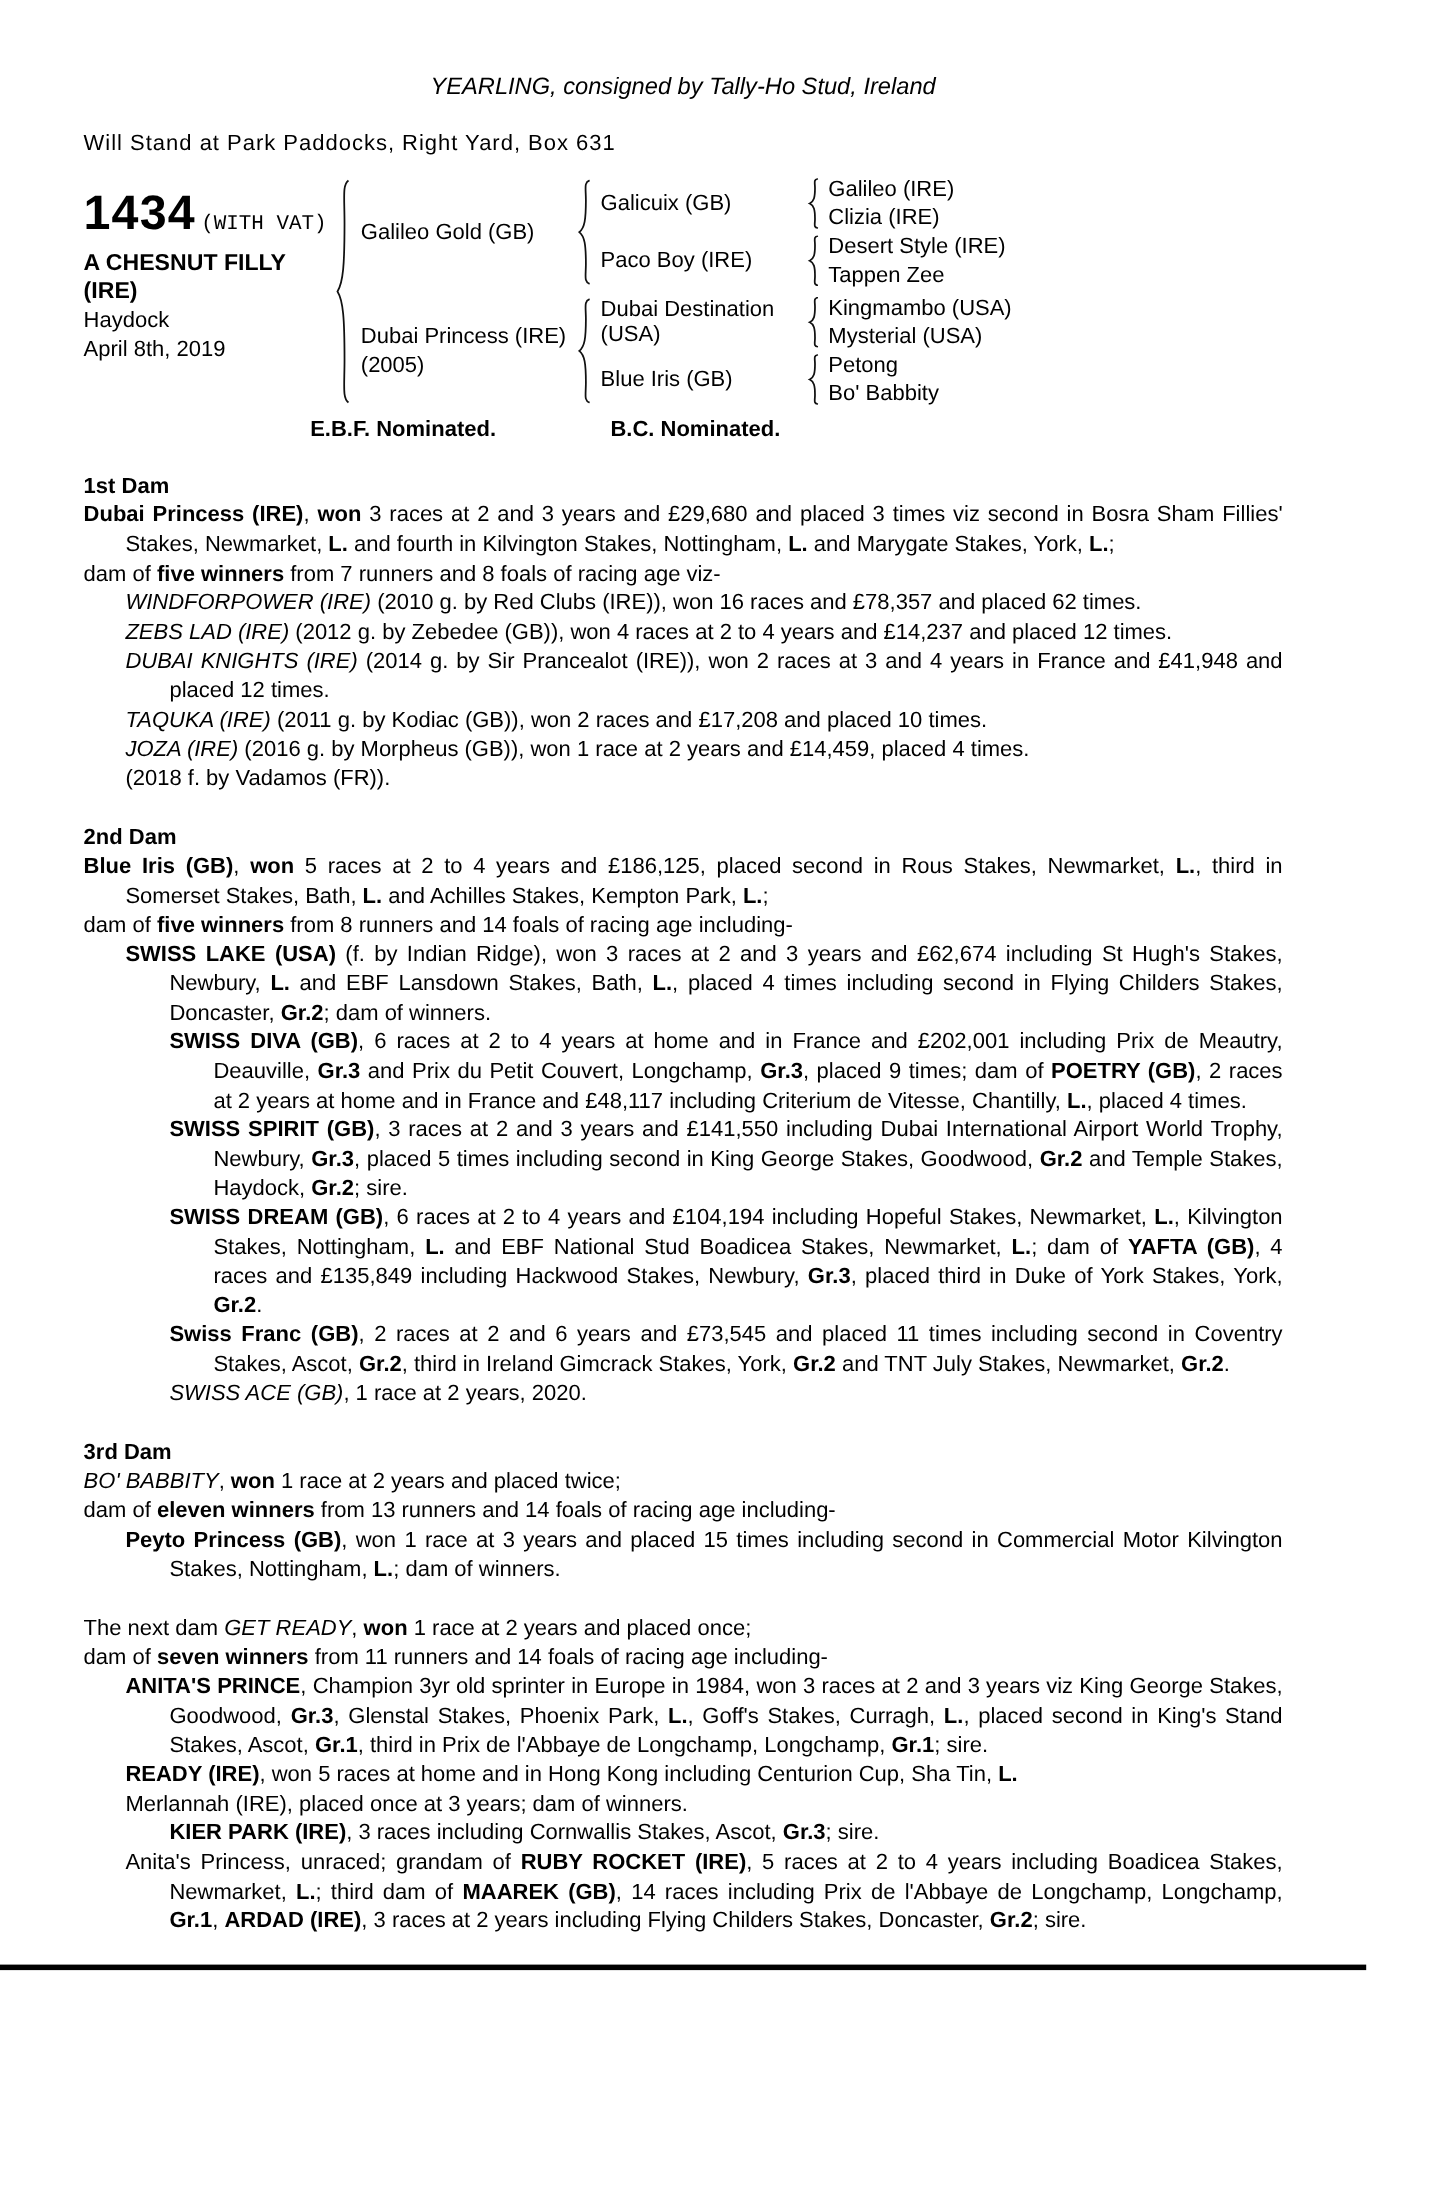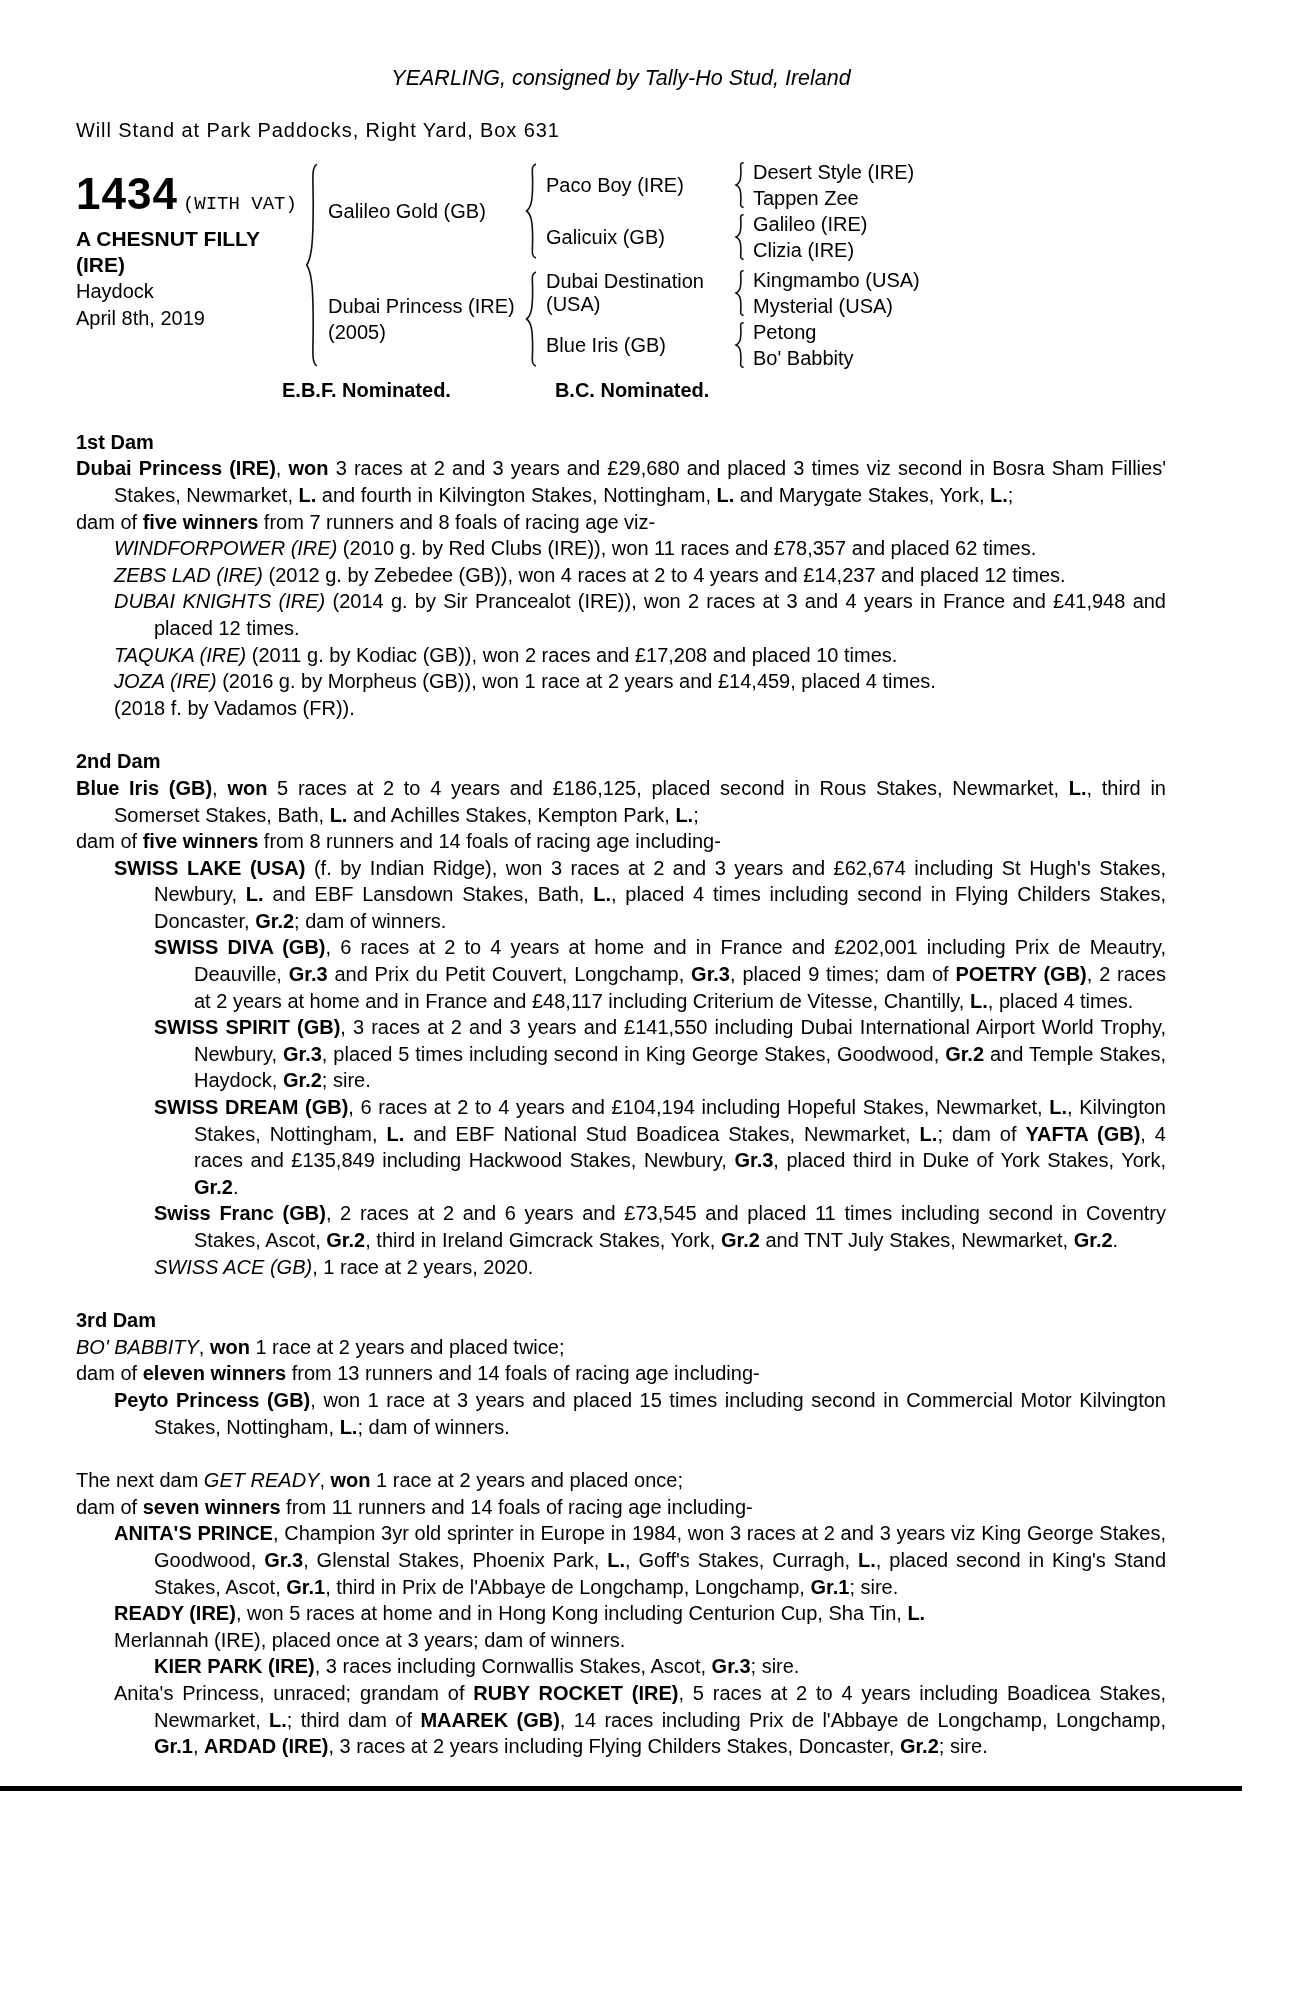--- a/index.html
+++ b/index.html
@@ -93,37 +93,37 @@
 
     <div class="halves">
 
       <div class="half">
         <div class="gen1">Galileo Gold (GB)</div>
         <svg class="brace half-b" viewBox="0 0 20 100" preserveAspectRatio="none">
             <path d="M16 1 C 9 3, 11.5 8, 11.5 20 C 11.5 38, 10 46, 3.5 50 C 10 54, 11.5 62, 11.5 80 C 11.5 92, 9 97, 16 99"></path>
           </svg>
         <div class="gen2col">
           <div class="gen2unit">
+            <div class="gen2name">Galicuix (GB)</div>
+            <svg class="brace small-b" viewBox="0 0 20 100" preserveAspectRatio="none">
+                <path d="M16 1 C 9 3, 11.5 8, 11.5 20 C 11.5 38, 10 46, 3.5 50 C 10 54, 11.5 62, 11.5 80 C 11.5 92, 9 97, 16 99"></path>
+              </svg>
+            <div class="gen3pair">
+              <div>Galileo (IRE)</div>
+              <div>Clizia (IRE)</div>
+            </div>
+          </div>
+          <div class="gen2unit">
             <div class="gen2name">Paco Boy (IRE)</div>
             <svg class="brace small-b" viewBox="0 0 20 100" preserveAspectRatio="none">
                 <path d="M16 1 C 9 3, 11.5 8, 11.5 20 C 11.5 38, 10 46, 3.5 50 C 10 54, 11.5 62, 11.5 80 C 11.5 92, 9 97, 16 99"></path>
               </svg>
             <div class="gen3pair">
               <div>Desert Style (IRE)</div>
               <div>Tappen Zee</div>
-            </div>
-          </div>
-          <div class="gen2unit">
-            <div class="gen2name">Galicuix (GB)</div>
-            <svg class="brace small-b" viewBox="0 0 20 100" preserveAspectRatio="none">
-                <path d="M16 1 C 9 3, 11.5 8, 11.5 20 C 11.5 38, 10 46, 3.5 50 C 10 54, 11.5 62, 11.5 80 C 11.5 92, 9 97, 16 99"></path>
-              </svg>
-            <div class="gen3pair">
-              <div>Galileo (IRE)</div>
-              <div>Clizia (IRE)</div>
             </div>
           </div>
         </div>
       </div>
 
       <div class="half">
         <div class="gen1">
           <div>Dubai Princess (IRE)</div>
           <div>(2005)</div>
         </div>
@@ -160,21 +160,21 @@
   <div class="noms">
     <span>E.B.F. Nominated.</span>
     <span>B.C. Nominated.</span>
   </div>
 
   <div class="sections">
       <section class="dam-section">
         <div class="dam-heading">1st Dam</div>
         <p class="para p-l0"><span class="seg-b">Dubai Princess (IRE)</span><span>, </span><span class="seg-b">won</span><span> 3 races at 2 and 3 years and £29,680 and placed 3 times viz second in Bosra Sham Fillies' Stakes, Newmarket, </span><span class="seg-b">L.</span><span> and fourth in Kilvington Stakes, Nottingham, </span><span class="seg-b">L.</span><span> and Marygate Stakes, York, </span><span class="seg-b">L.</span><span>;</span></p>
         <p class="para p-l0"><span>dam of </span><span class="seg-b">five winners</span><span> from 7 runners and 8 foals of racing age viz-</span></p>
-        <p class="para p-l1"><span class="seg-i">WINDFORPOWER (IRE)</span><span> (2010 g. by Red Clubs (IRE)), won 11 races and £78,357 and placed 62 times.</span></p>
+        <p class="para p-l1"><span class="seg-i">WINDFORPOWER (IRE)</span><span> (2010 g. by Red Clubs (IRE)), won 16 races and £78,357 and placed 62 times.</span></p>
         <p class="para p-l1"><span class="seg-i">ZEBS LAD (IRE)</span><span> (2012 g. by Zebedee (GB)), won 4 races at 2 to 4 years and £14,237 and placed 12 times.</span></p>
         <p class="para p-l1"><span class="seg-i">DUBAI KNIGHTS (IRE)</span><span> (2014 g. by Sir Prancealot (IRE)), won 2 races at 3 and 4 years in France and £41,948 and placed 12 times.</span></p>
         <p class="para p-l1"><span class="seg-i">TAQUKA (IRE)</span><span> (2011 g. by Kodiac (GB)), won 2 races and £17,208 and placed 10 times.</span></p>
         <p class="para p-l1"><span class="seg-i">JOZA (IRE)</span><span> (2016 g. by Morpheus (GB)), won 1 race at 2 years and £14,459, placed 4 times.</span></p>
         <p class="para p-l1"><span>(2018 f. by Vadamos (FR)).</span></p>
       </section>
       <section class="dam-section">
         <div class="dam-heading">2nd Dam</div>
         <p class="para p-l0"><span class="seg-b">Blue Iris (GB)</span><span>, </span><span class="seg-b">won</span><span> 5 races at 2 to 4 years and £186,125, placed second in Rous Stakes, Newmarket, </span><span class="seg-b">L.</span><span>, third in Somerset Stakes, Bath, </span><span class="seg-b">L.</span><span> and Achilles Stakes, Kempton Park, </span><span class="seg-b">L.</span><span>;</span></p>
         <p class="para p-l0"><span>dam of </span><span class="seg-b">five winners</span><span> from 8 runners and 14 foals of racing age including-</span></p>

